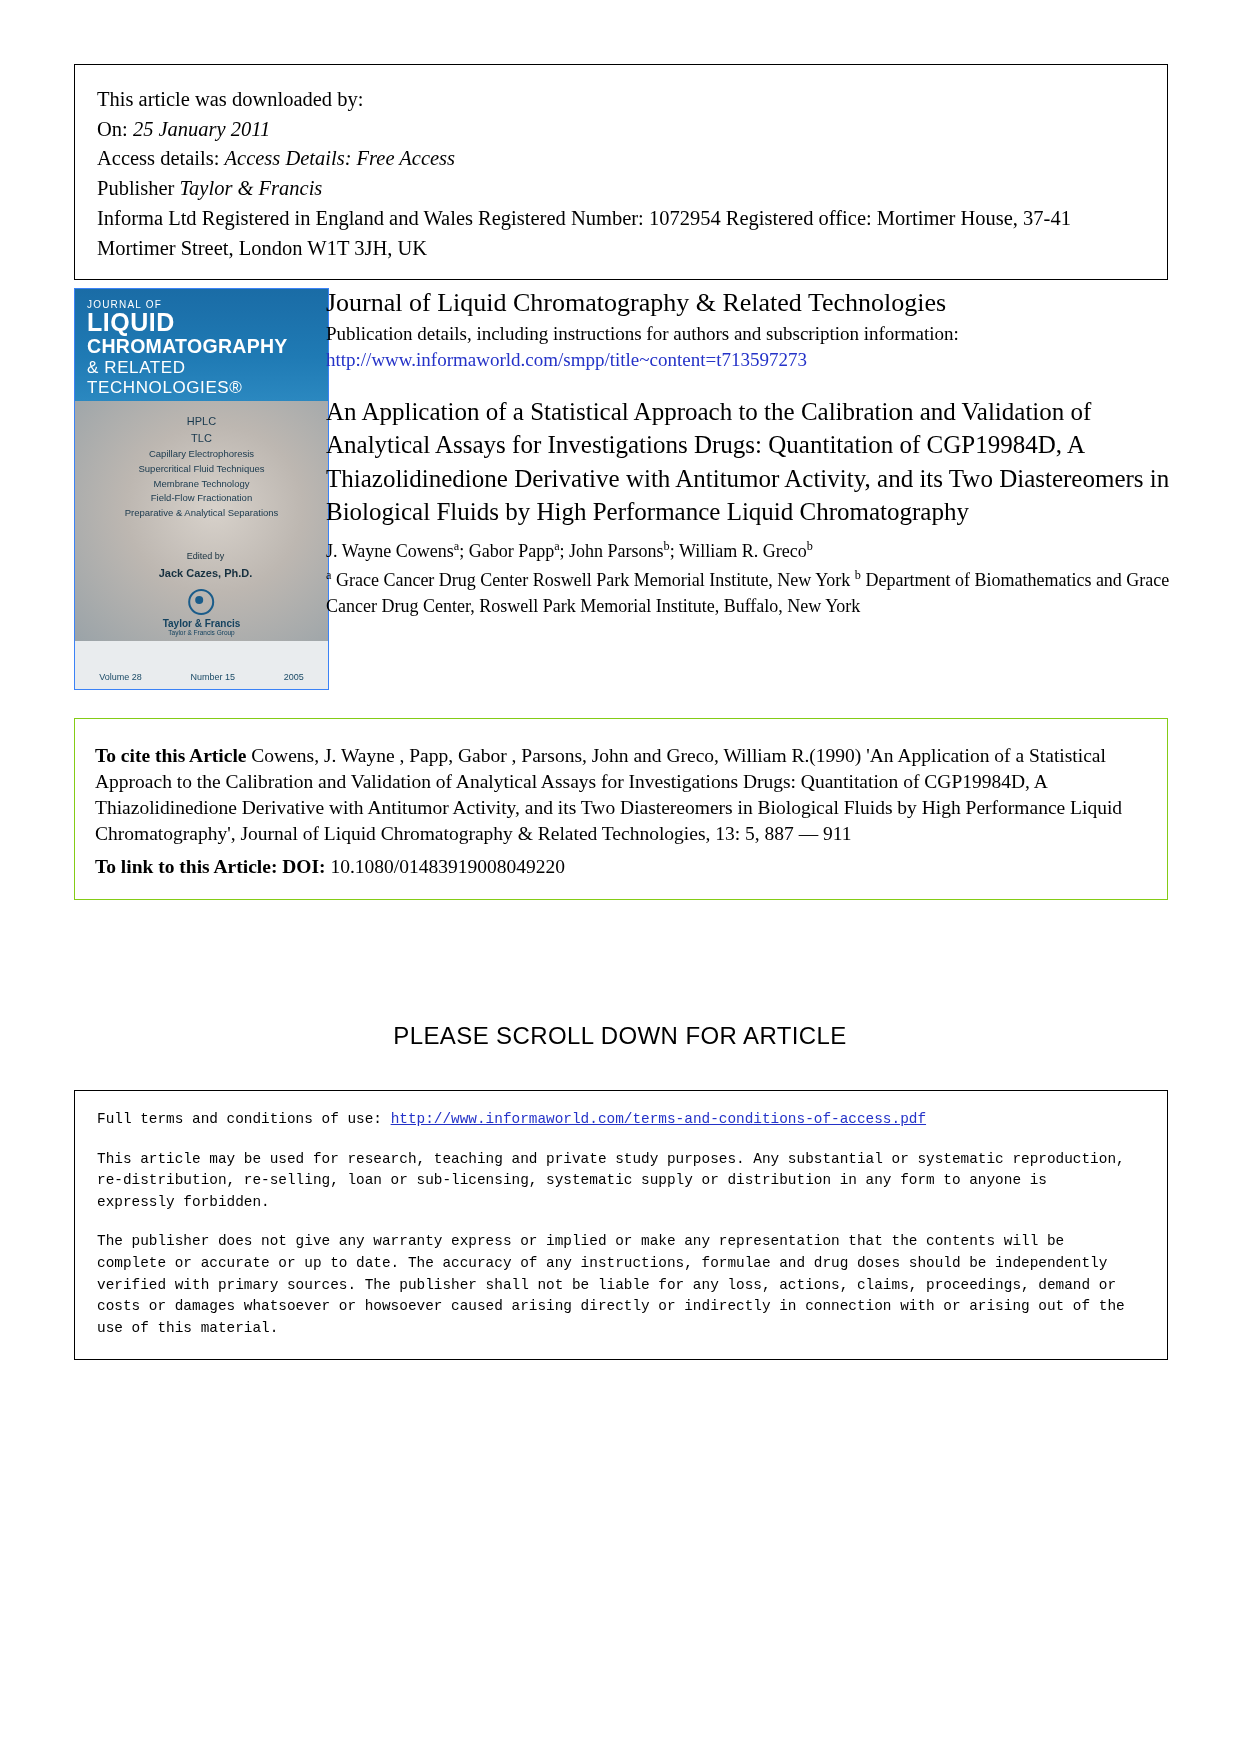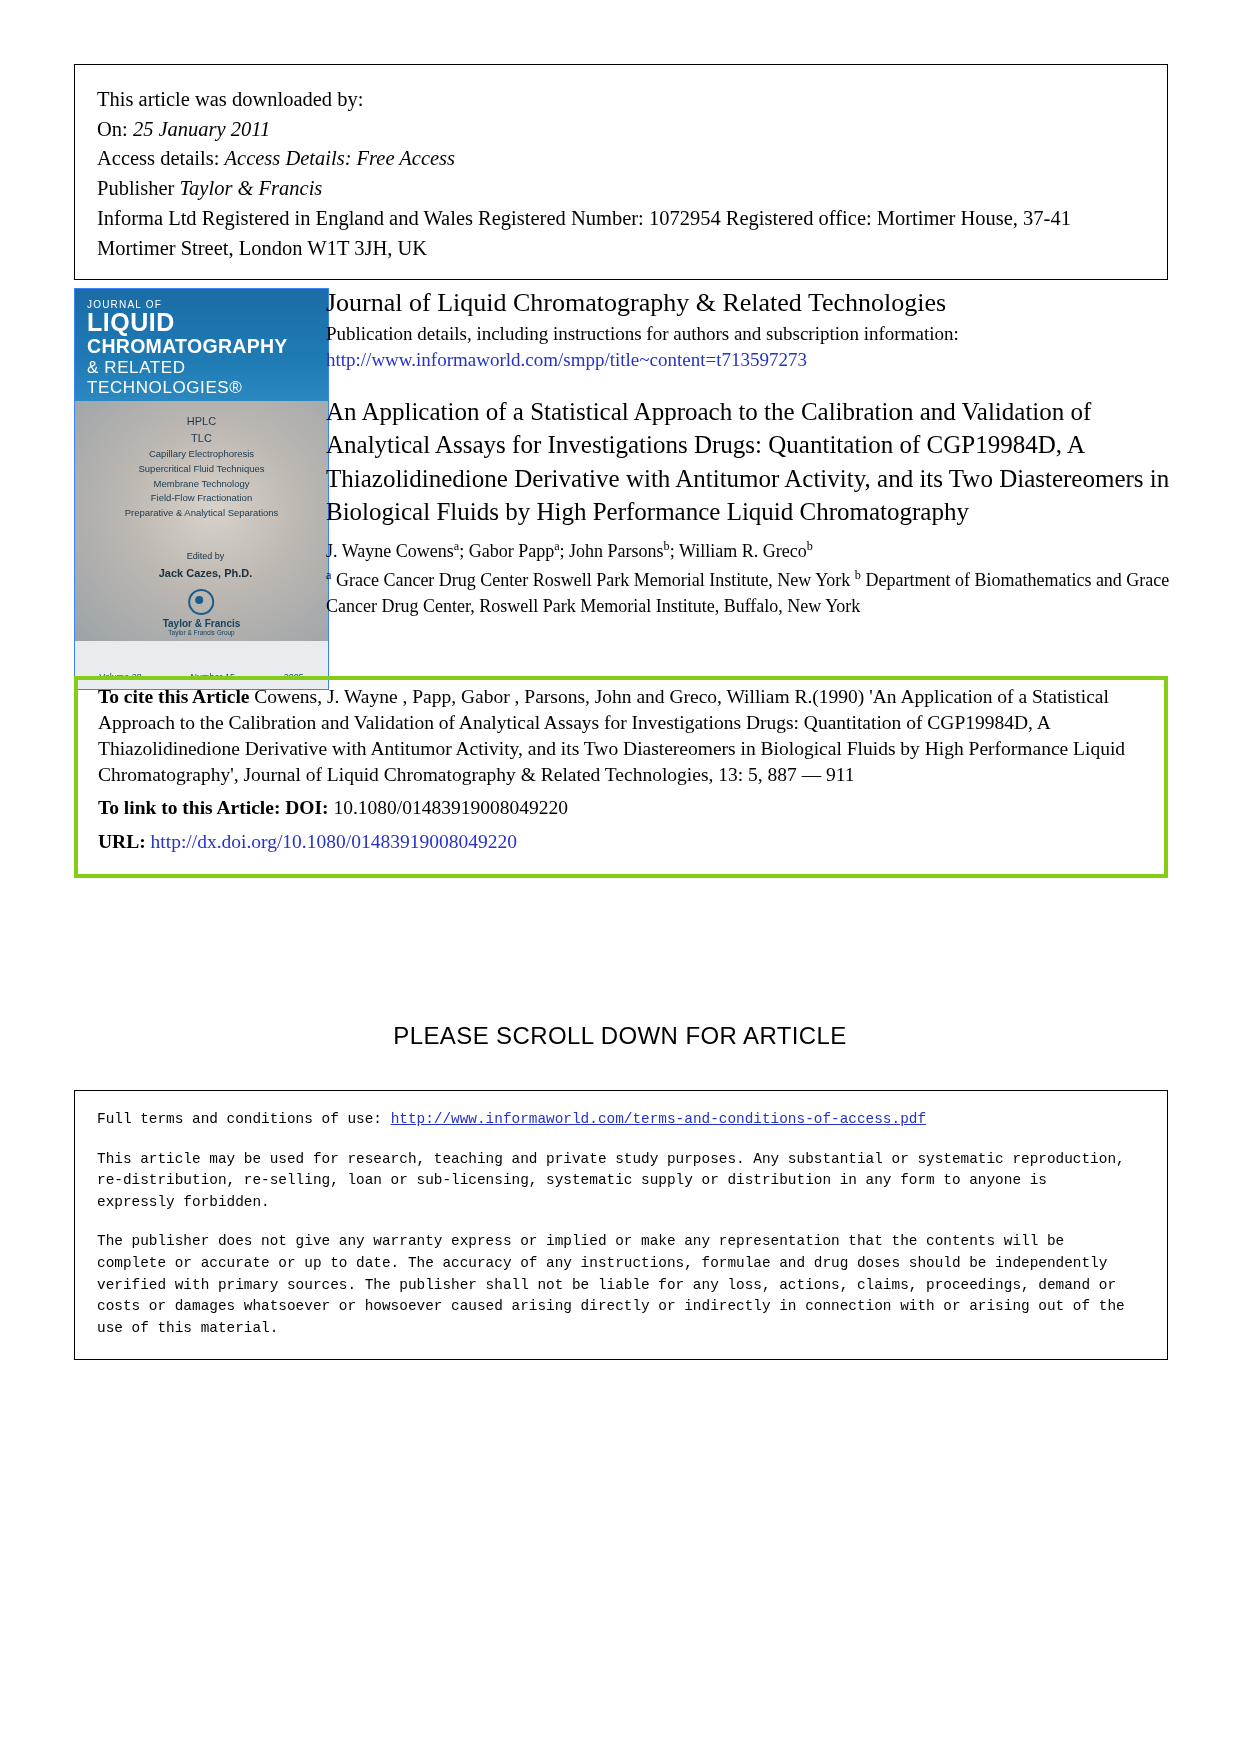--- a/index.html
+++ b/index.html
@@ -210,25 +210,25 @@
     margin-top: 4px;
     font-size: 18px;
     line-height: 1.42;
   }
   sup { font-size: 0.68em; vertical-align: super; }
 
   
   .cite-box {
     position: absolute;
     left: 74px;
-    top: 676px;
+    top: 718px;
     width: 1094px;
     box-sizing: border-box;
-    border: 4px solid #84cc16;
-    padding: 4px 20px 18px 20px;
+    border: 1px solid #84cc16;
+    padding: 24px 20px 18px 20px;
   }
   .cite-text {
     font-size: 19.5px;
     line-height: 1.33;
   }
   .cite-line {
     font-size: 19.5px;
     line-height: 1.45;
     margin-top: 6px;
   }
@@ -340,24 +340,20 @@
 
   <div class="cite-box">
     <div class="cite-text">
       <span class="b">To cite this Article</span>
       <span>Cowens, J. Wayne , Papp, Gabor , Parsons, John and Greco, William R.(1990) 'An Application of a Statistical Approach to the Calibration and Validation of Analytical Assays for Investigations Drugs: Quantitation of CGP19984D, A Thiazolidinedione Derivative with Antitumor Activity, and its Two Diastereomers in Biological Fluids by High Performance Liquid Chromatography', Journal of Liquid Chromatography &amp; Related Technologies, 13: 5, 887 — 911</span>
     </div>
     <div class="cite-line">
       <span class="b">To link to this Article: DOI:</span>
       <span>10.1080/01483919008049220</span>
     </div>
-    <div class="cite-line">
-      <span class="b">URL:</span>
-      <a class="link" href="#">http://dx.doi.org/10.1080/01483919008049220</a>
-    </div>
   </div>
 
   <div class="scroll-note">PLEASE SCROLL DOWN FOR ARTICLE</div>
 
   <div class="terms-box">
     <p class="terms-para">
       <span>Full terms and conditions of use:</span>
       <a class="terms-link" href="#">http://www.informaworld.com/terms-and-conditions-of-access.pdf</a>
     </p>
     <p class="terms-para">This article may be used for research, teaching and private study purposes. Any substantial or systematic reproduction, re-distribution, re-selling, loan or sub-licensing, systematic supply or distribution in any form to anyone is expressly forbidden.</p>

